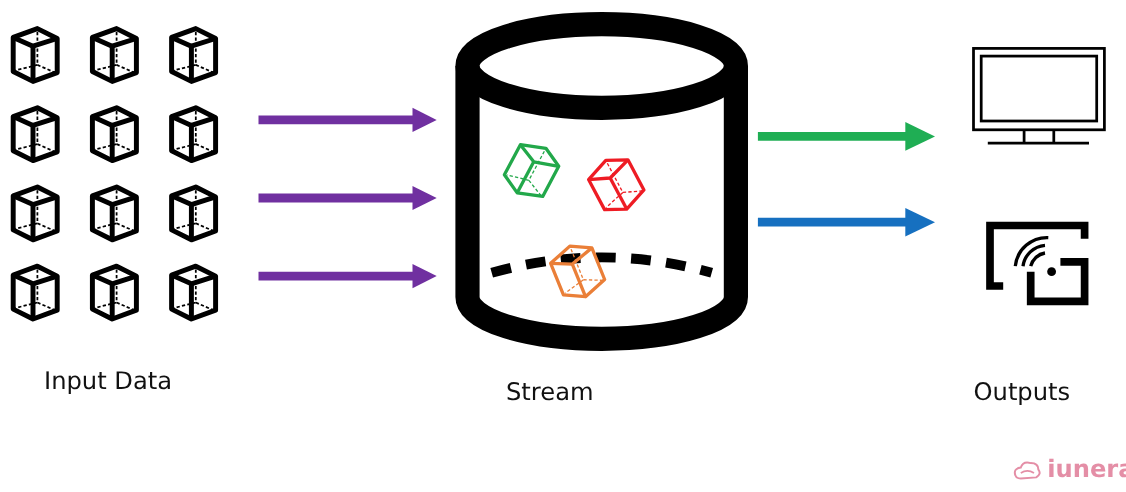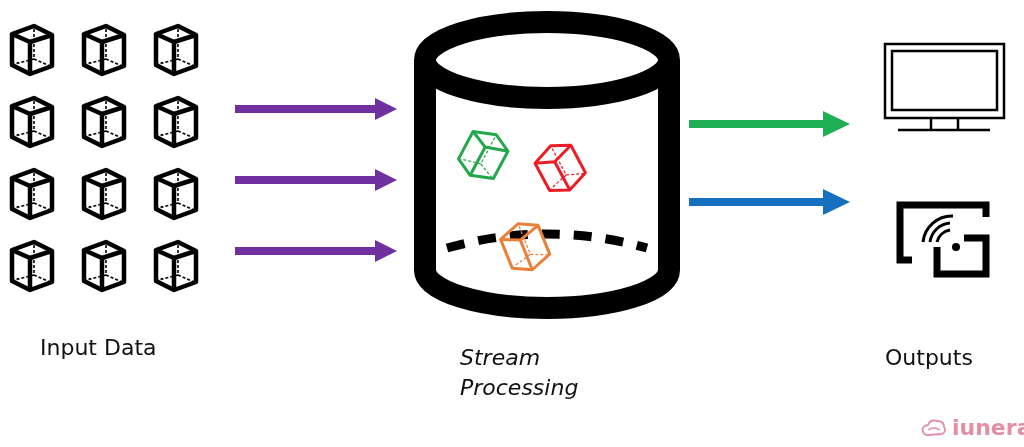--- a/index.html
+++ b/index.html
@@ -124,23 +124,22 @@
     <path d="M 937 247 L 937 274 L 986 274 L 986 238 L 964 238" fill="none" stroke="#000" stroke-width="7"></path>
     <circle cx="956" cy="247" r="4" fill="#000"></circle>
     <path d="M 937 242 A 16 16 0 0 1 950 230" fill="none" stroke="#000" stroke-width="3"></path>
     <path d="M 930 242 A 22 22 0 0 1 950 223" fill="none" stroke="#000" stroke-width="3"></path>
     <path d="M 923 242 A 29 29 0 0 1 953 216" fill="none" stroke="#000" stroke-width="3"></path>
   </g>
 </svg>
 
 <div class="label" style="left:40px; top:333px; width:140px;">Input Data</div>
 
-<div class="label" style="left:460px; top:343px; width:175px;font-style:italic;">
+<div class="label" style="left:460px; top:343px; width:175px;">
   <div>Stream</div>
-  <div>Processing</div>
 </div>
 
 <div class="label" style="left:885px; top:343px; width:110px;">Outputs</div>
 
 <div class="logo">
   <svg width="28" height="20" viewBox="0 0 28 20">
     <path d="M 3 14 Q 1 8 8 7 Q 10 1 17 3 Q 24 3 24 9 Q 27 13 22 16 L 8 17 Q 4 17 3 14 Z" fill="none" stroke="#e48ea6" stroke-width="1.8"></path>
     <path d="M 8 12 Q 14 8 20 12" fill="none" stroke="#e48ea6" stroke-width="1.5"></path>
   </svg>
   <span>iunera</span>

